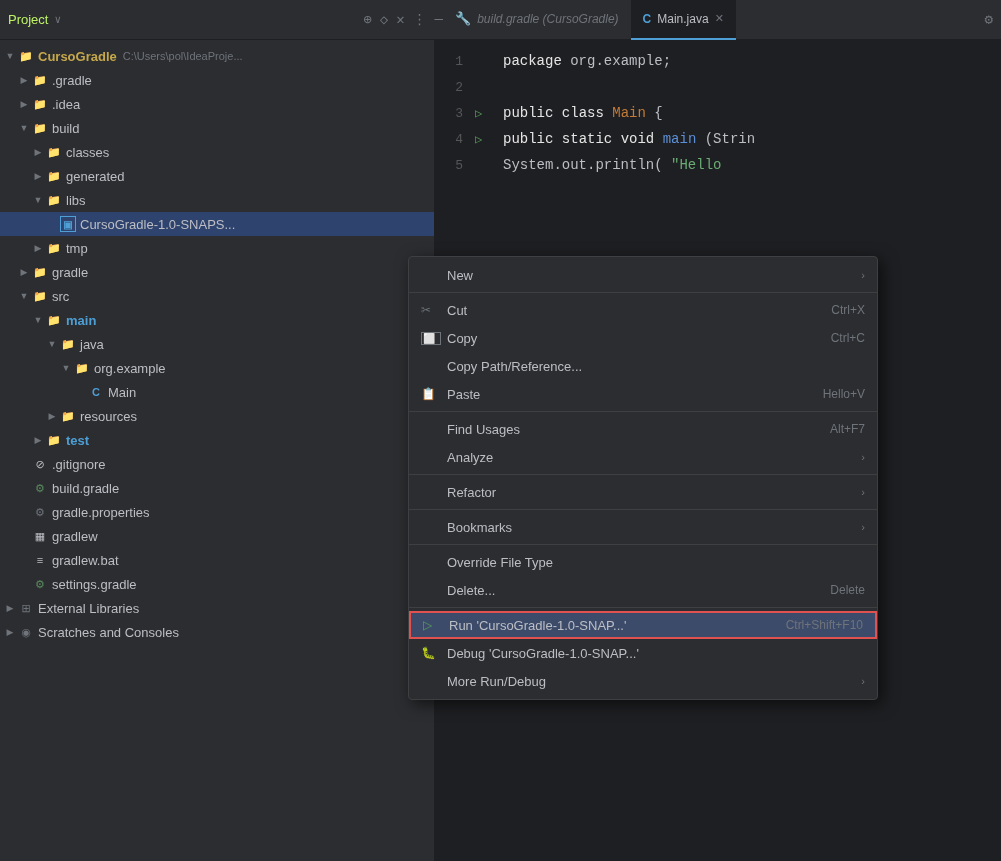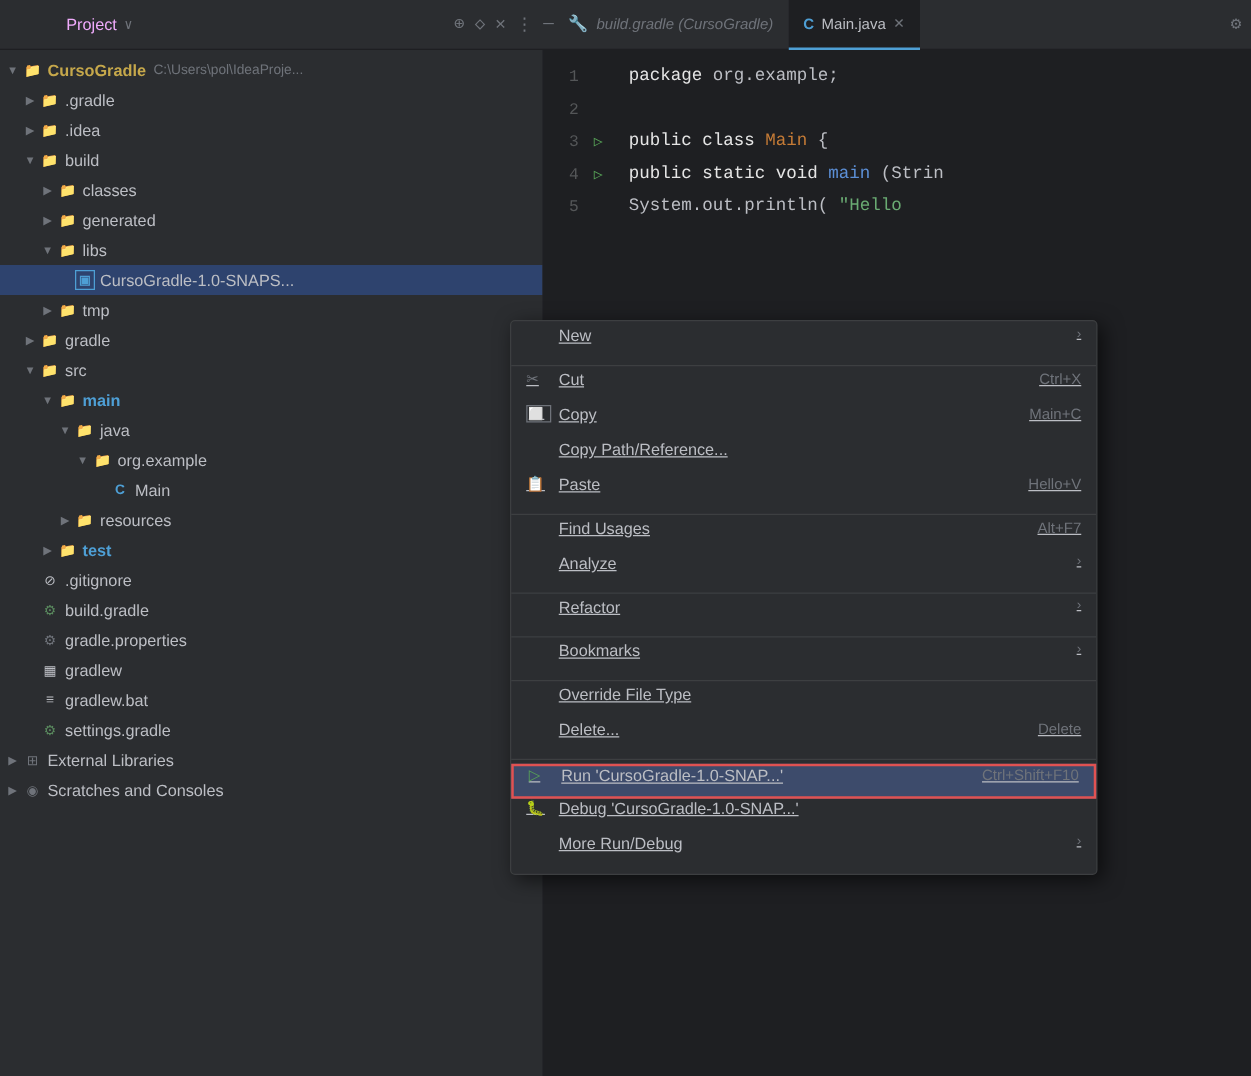--- a/index.html
+++ b/index.html
@@ -182,27 +182,26 @@
       border: 1px solid #3d3f41;
       border-radius: 4px;
       padding: 4px 0;
       z-index: 100;
       box-shadow: 4px 4px 16px rgba(0,0,0,0.6);
       font-family: Arial, sans-serif;
       font-size: 13px;
     }
     .menu-item {
       display: flex;
-      align-items: flex-start;
+      align-items: center;
       height: 28px;
       padding: 0 12px;
       cursor: pointer;
       color: #bcbec4;
       position: relative;
-      text-decoration: underline;
     }
     .menu-item.highlighted {
       background: #3d4b6b;
       border: 2px solid #e05252;
     }
     .menu-icon {
       width: 20px;
       margin-right: 6px;
       color: #6f737a;
       font-size: 12px;
@@ -223,21 +222,21 @@
       background: #3d3f41;
       margin: 3px 0;
     }
     .run-icon-green { color: #57a157; }
   </style>
 </head>
 <body>
 
 <div class="title-bar">
   <div class="title-bar-left">
-    <span style="font-family:Arial,sans-serif;font-size:13px;color:#f0abfc;margin-left:45px;">Project</span>
+    <span style="font-family:Arial,sans-serif;font-size:13px;color:#bef264;">Project</span>
     <span style="color:#6f737a;font-size:11px;cursor:pointer;">∨</span>
     <div class="title-icons">
       <span class="title-icon">⊕</span>
       <span class="title-icon">◇</span>
       <span class="title-icon">✕</span>
       <span class="title-icon">⋮</span>
       <span class="title-icon">—</span>
     </div>
   </div>
   <div class="tabs-area">
@@ -480,21 +479,21 @@
 
   <div class="menu-item">
     <span class="menu-icon">✂</span>
     <span class="menu-label">Cut</span>
     <span class="menu-shortcut">Ctrl+X</span>
   </div>
 
   <div class="menu-item">
     <span class="menu-icon" style="font-size:10px;border:1px solid #6f737a;padding:0 1px;">⬜</span>
     <span class="menu-label">Copy</span>
-    <span class="menu-shortcut">Main+C</span>
+    <span class="menu-shortcut">Ctrl+C</span>
   </div>
 
   <div class="menu-item">
     <span class="menu-icon"></span>
     <span class="menu-label">Copy Path/Reference...</span>
   </div>
 
   <div class="menu-item">
     <span class="menu-icon" style="font-size:12px;">📋</span>
     <span class="menu-label">Paste</span>

